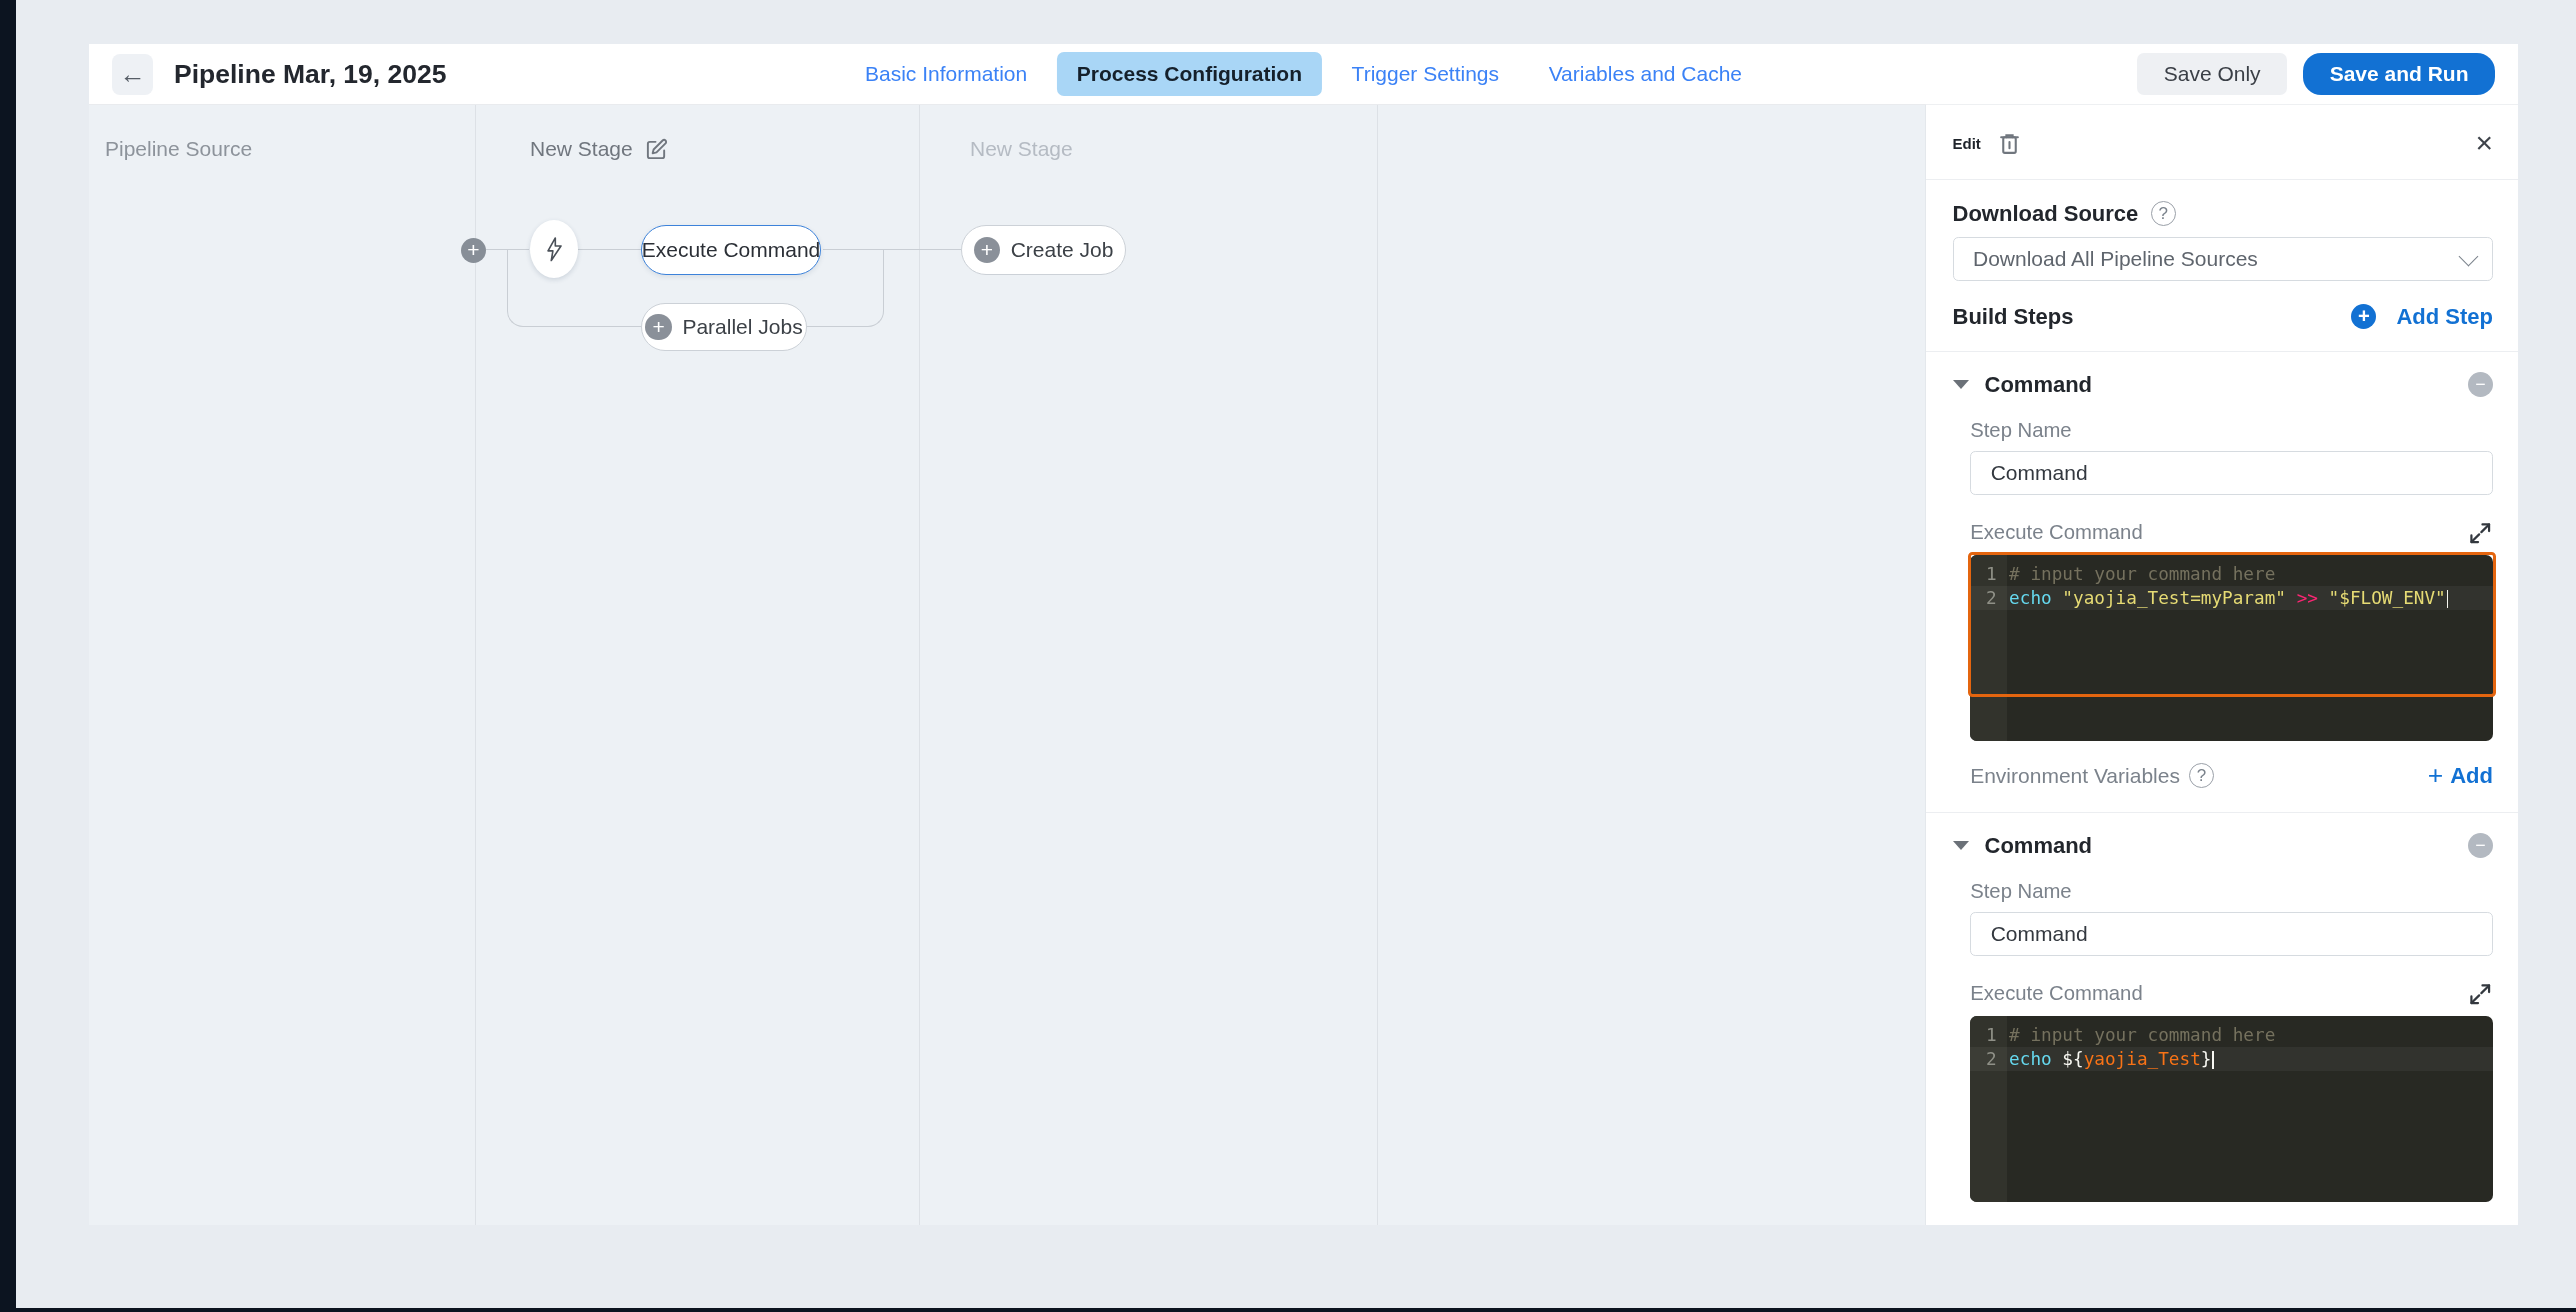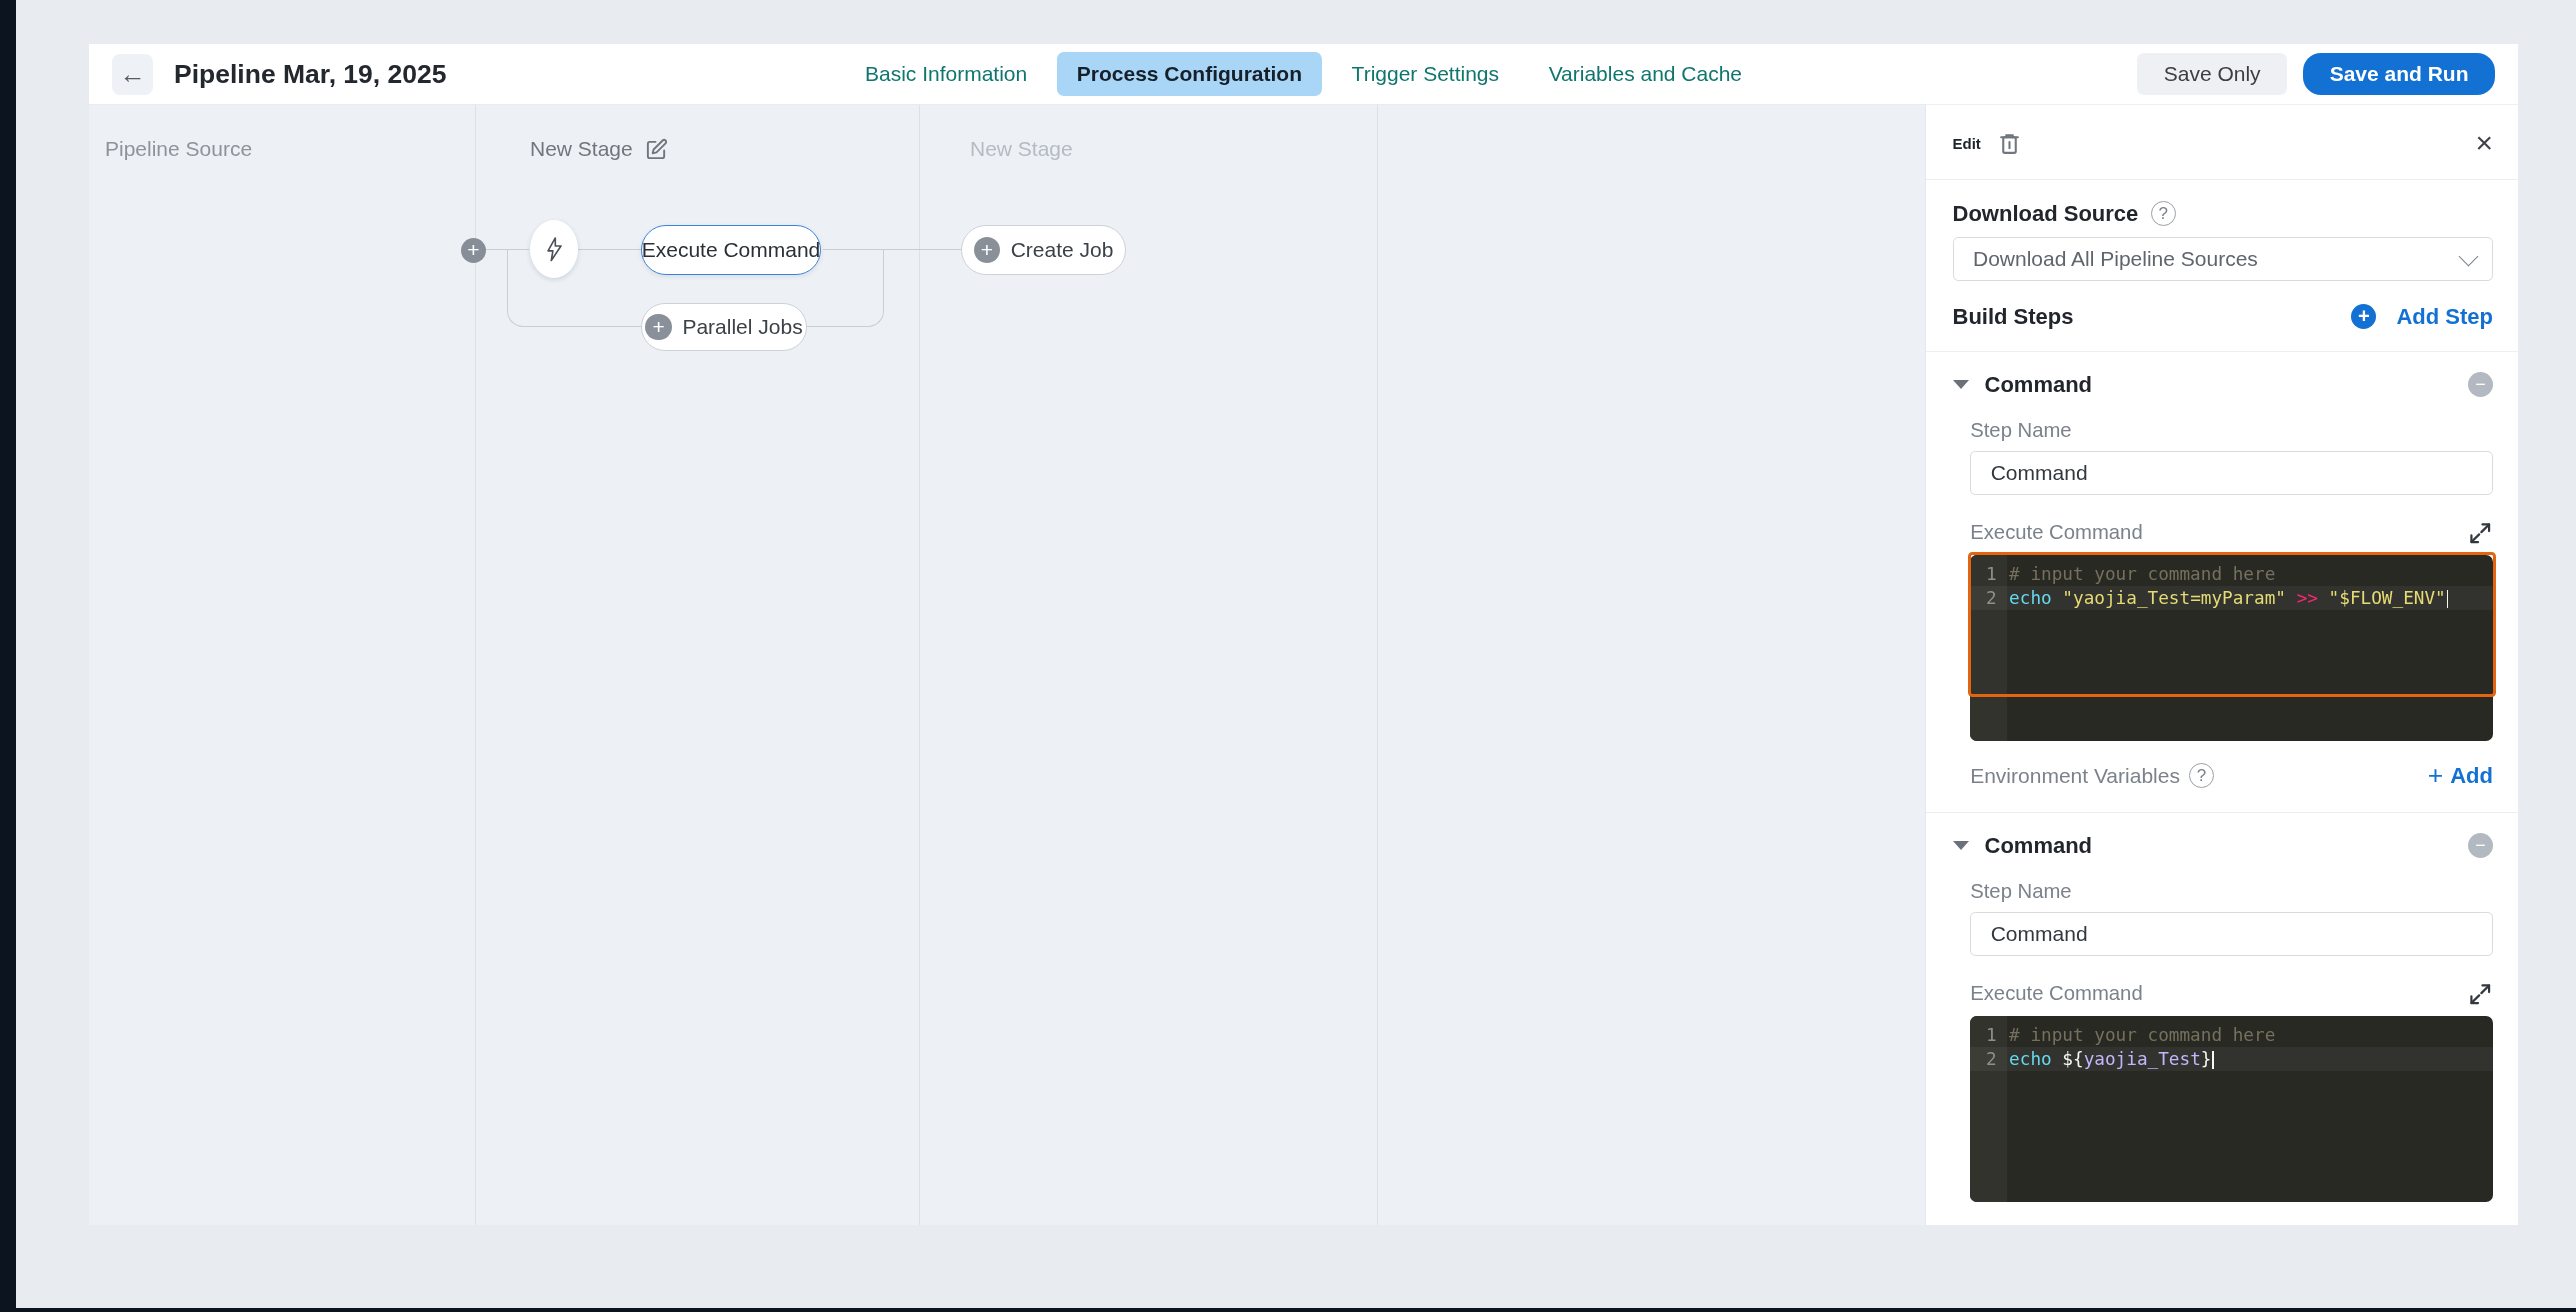--- a/index.html
+++ b/index.html
@@ -10,21 +10,21 @@
   .page  { position:absolute; left:16px; top:0; right:0; bottom:5.3px; background:#e8ecf1; }
 
   .card { position:absolute; left:73px; top:44px; width:2429px; height:1181px; background:#ffffff; }
 
   
   .card-header { position:relative; height:60px; background:#fff; display:flex; align-items:center; padding:16px 23px; }
   .back-btn { width:41px; height:41px; background:#eef1f5; border-radius:8px; display:flex; align-items:center; justify-content:center; color:#565d66; font-size:26.5px; cursor:pointer; flex:none; }
   .back-btn::before { content:"\2190"; }
   .page-title { margin-left:21px; font-size:26.5px; font-weight:700; color:#23272e; white-space:nowrap; }
   .tabs { position:absolute; left:50%; top:0; height:100%; transform:translateX(-50%); display:flex; align-items:center; gap:10.6px; }
-  .tab { font-size:21px; color:#0f766e; padding:9.7px 19.5px; border-radius:7px; white-space:nowrap; cursor:pointer; }
+  .tab { font-size:21px; color:#3b82f6; padding:9.7px 19.5px; border-radius:7px; white-space:nowrap; cursor:pointer; }
   .tab.active { background:#a9d6f6; font-weight:700; color:#15202b; }
   .header-actions { margin-left:auto; display:flex; gap:16px; }
   .btn { font-size:21px; height:42px; padding:0 26.5px; border-radius:7px; display:flex; align-items:center; white-space:nowrap; cursor:pointer; }
   .btn-secondary { background:#eef0f3; color:#3a3f46; }
   .btn-primary  { background:#1271d3; color:#ffffff; font-weight:700;border-radius:18px; }
 
   
   .card-body { position:absolute; top:60px; left:0; right:0; bottom:0; }
   .canvas { position:absolute; left:0; top:0; width:1836px; height:100%; background:#edf1f5; border-top:0.9px solid #e9ebee; overflow:hidden; }
   .panel  { position:absolute; right:0; top:0; width:593px; height:100%; background:#ffffff; border-left:0.9px solid #e4e8ec; border-top:0.9px solid #eef0f2; overflow:hidden; }
@@ -95,21 +95,21 @@
   .editor { position:relative; height:186px; background:#282923; border-radius:7px; overflow:hidden; font-family:"DejaVu Sans Mono", monospace; font-size:17.7px; padding-top:7px; }
   .gutter-bg { position:absolute; left:0; top:0; bottom:0; width:37px; background:#32332c; }
   .code-line { position:relative; display:flex; height:24px; line-height:24px; white-space:pre; }
   .code-line.active { background:rgba(255,255,255,.05); }
   .ln { position:relative; width:26.5px; flex:none; text-align:right; color:#8f9087; margin-right:12.4px; }
   .code-content { position:relative; }
   .tok-comment { color:#75715e; }
   .tok-builtin { color:#66d9ef; }
   .tok-string  { color:#e6db74; }
   .tok-operator{ color:#f92672; }
-  .tok-variable{ color:#c4b5fd; }
+  .tok-variable{ color:#f97316; }
   .tok-plain   { color:#f8f8f2; }
   .cursor { display:inline-block; width:1.8px; height:17.7px; background:#f8f8f2; vertical-align:middle; margin-left:0.9px; }
   .focus-ring { position:absolute; left:-2.7px; right:-2.7px; top:-2.7px; height:145px; border:3.5px solid #e4650f; border-radius:4.4px; pointer-events:none; }
 
   .env-row { margin:19.5px 0 0 17.7px; display:flex; align-items:center; gap:9px; }
   .env-label { font-size:21px; color:#7b828b; white-space:nowrap; }
   .env-add { margin-left:auto; display:flex; align-items:center; gap:7px; color:#1271d3; font-size:22px; font-weight:700; cursor:pointer; }
   .env-add .plus-glyph::before { content:"+"; font-size:26.5px; font-weight:400; }
 
   svg { display:block; }

